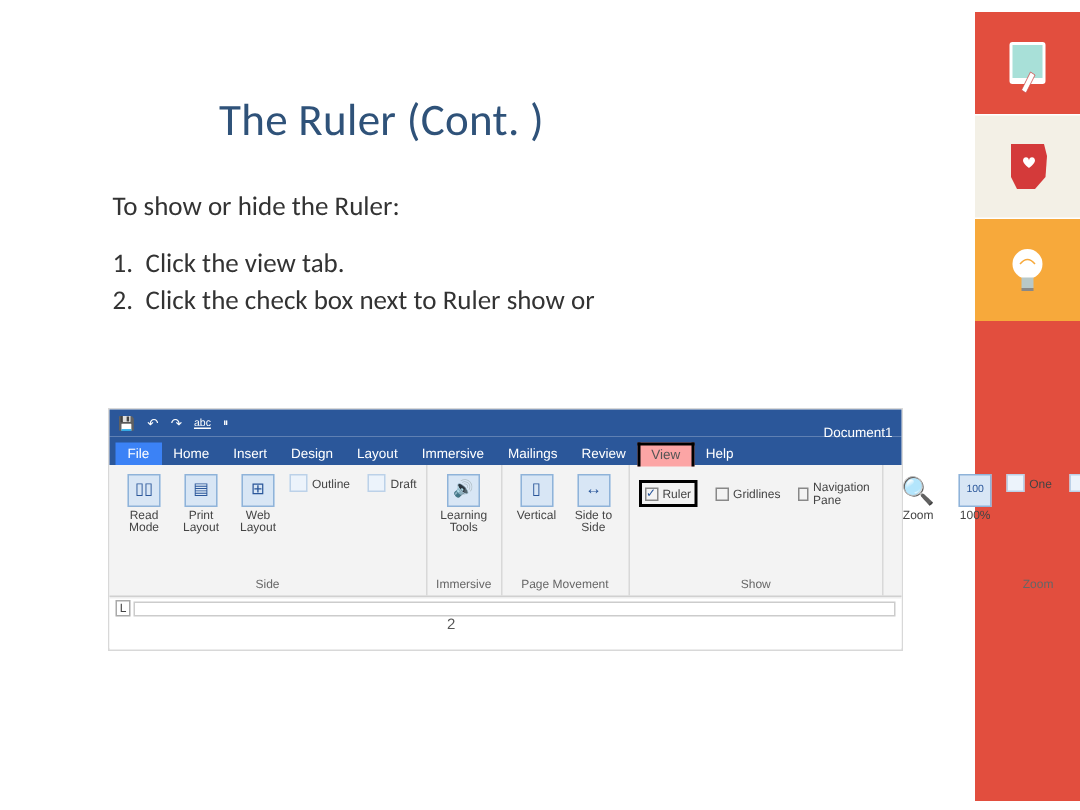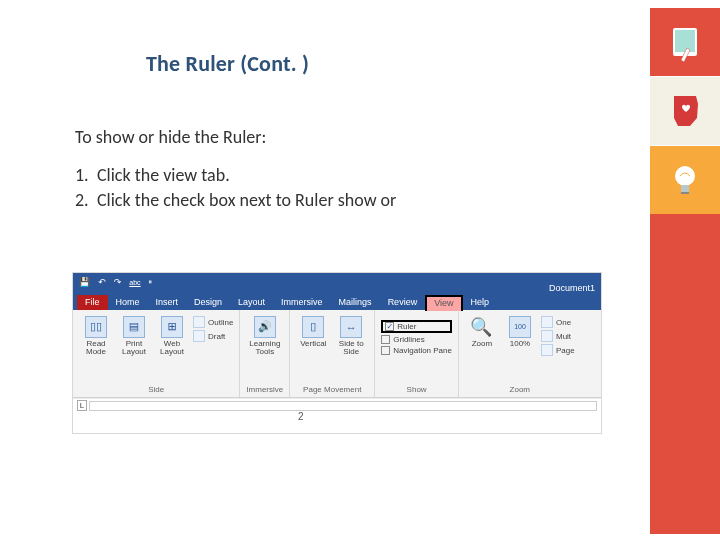--- a/index.html
+++ b/index.html
@@ -1,18 +1,18 @@
 <!DOCTYPE html>
 <html><head>
 <meta charset="utf-8">
 <style>
   * { box-sizing: border-box; margin: 0; padding: 0; }
   body { width: 720px; height: 540px; font-family: 'Segoe UI', Calibri, sans-serif; background: #fff; position: relative; overflow: hidden; }
   .slide { width: 720px; height: 540px; position: relative; }
-  .title { position: absolute; left: 146px; top: 50px; font-size: 22px; color: #2f5279; font-weight: 700; letter-spacing: 0.2px; }
+  .title { position: absolute; left: 146px; top: 62px; font-size: 30px; color: #2f5279; font-weight: 400; letter-spacing: 0.2px; }
   .body-text { position: absolute; left: 75px; top: 125px; width: 520px; font-size: 18px; color: #333; line-height: 1.35; }
   .body-text .lead { margin-bottom: 14px; }
   .body-text .step { padding-left: 0; }
   .body-text .step .num { display: inline-block; width: 22px; }
   .body-text .indent { padding-left: 22px; }
 
   
   .sidebar { position: absolute; right: 0; top: 8px; width: 70px; display: flex; flex-direction: column; gap: 1px; }
   .side-sq { width: 70px; height: 68px; display: flex; align-items: center; justify-content: center; }
   .sq1 { background: #e24e3e; }
@@ -21,28 +21,28 @@
   .red-strip { position: absolute; right: 0; top: 214px; width: 70px; height: 320px; background: #e24e3e; }
 
   
   .word { position: absolute; left: 72px; top: 272px; width: 530px; height: 162px; border: 1px solid #d8d8d8; background: #fff; font-family: 'Segoe UI', sans-serif; font-size: 9px; color: #444; }
   .word .titlebar { height: 18px; background: #2b579a; display: flex; align-items: center; color: #fff; padding: 0 6px; font-size: 9px; justify-content: space-between; }
   .titlebar .qat { display: flex; gap: 8px; align-items: center; }
   .titlebar .docname { font-size: 9px; margin-top: 12px; }
   .tabs { height: 19px; background: #2b579a; display: flex; align-items: flex-end; color: #fff; padding-left: 4px; }
   .tab { padding: 2px 8px 3px; font-size: 9px; cursor: pointer; }
   .tab.view { background: #fca5a5; color: #555; border: 2px solid #000; border-bottom: none; margin-bottom: -1px; padding: 1px 7px 3px; font-weight: 400; }
-  .tab.file { background: #b91c1c; }
+  .tab.file { background: #3b82f6; }
   .ribbon { height: 88px; background: #f3f3f3; border-bottom: 1px solid #d0d0d0; display: flex; }
   .group { border-right: 1px solid #d8d8d8; padding: 4px 6px 1px; display: flex; flex-direction: column; justify-content: space-between; align-items: center; }
   .group .controls { display: flex; gap: 4px; align-items: flex-start; height: 66px; }
   .group .glabel { font-size: 8px; color: #666; text-align: center; padding: 1px 0 2px; }
   .bigbtn { display: flex; flex-direction: column; align-items: center; gap: 2px; padding: 2px 3px; cursor: pointer; font-size: 8px; text-align: center; line-height: 1.05; width: 34px; }
   .bigbtn .ico { width: 22px; height: 22px; background: #d8e6f5; border: 1px solid #8fb3d9; display: flex; align-items: center; justify-content: center; font-size: 11px; color: #2b579a; }
-  .smallopts { display: flex; flex-direction: column; gap: 2px; font-size: 8px; padding-top: 2px; justify-content: space-between; }
+  .smallopts { display: flex; flex-direction: row; gap: 12px; font-size: 8px; padding-top: 2px; justify-content: space-between; }
   .smallopts div { display: flex; gap: 3px; align-items: center; cursor: pointer; }
   .chk { width: 9px; height: 9px; border: 1px solid #888; display: inline-flex; align-items: center; justify-content: center; font-size: 8px; line-height: 1; }
   .chk.on::after { content: "✓"; color: #2b579a; font-size: 8px; }
   .ruler-box { border: 2px solid #000; padding: 0 2px; }
   .ruler-area { height: 34px; background: #fff; border-top: 1px solid #eee; position: relative; }
   .ruler-area .hruler { position: absolute; left: 16px; right: 4px; top: 2px; height: 10px; background: #fff; border: 1px solid #ccc; }
   .ruler-area .tabstop { position: absolute; left: 4px; top: 1px; width: 10px; height: 11px; background: #fff; border: 1px solid #aaa; font-size: 8px; display: flex; align-items: center; justify-content: center; }
   .ruler-area .marker { position: absolute; top: 12px; left: 225px; font-size: 10px; color: #555; }
   .sm-ico { width: 12px; height: 12px; background: #ecf3fb; border: 1px solid #bcd1e8; display:inline-block; }
 </style>

